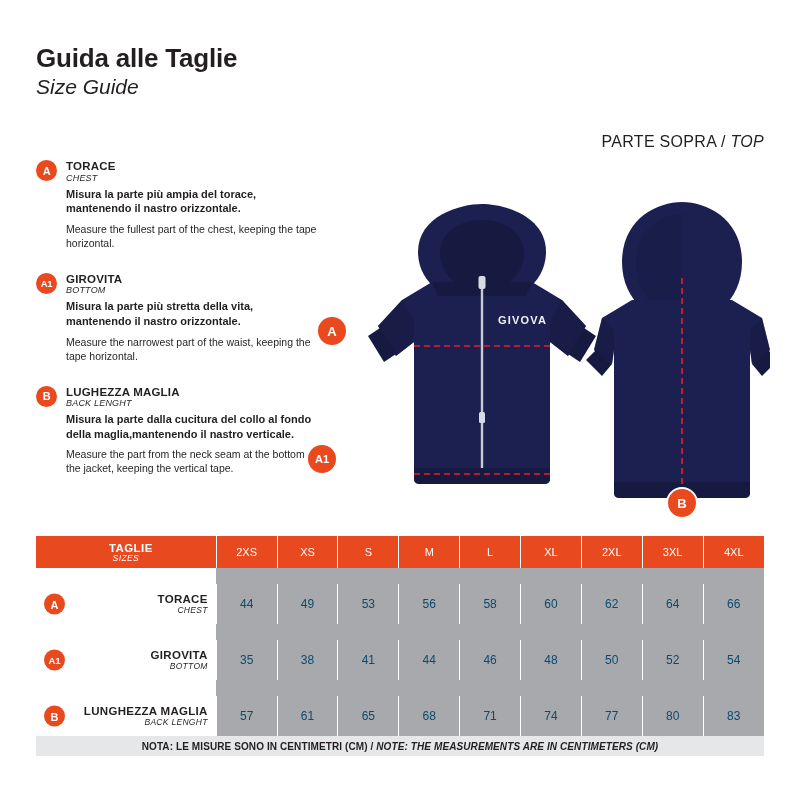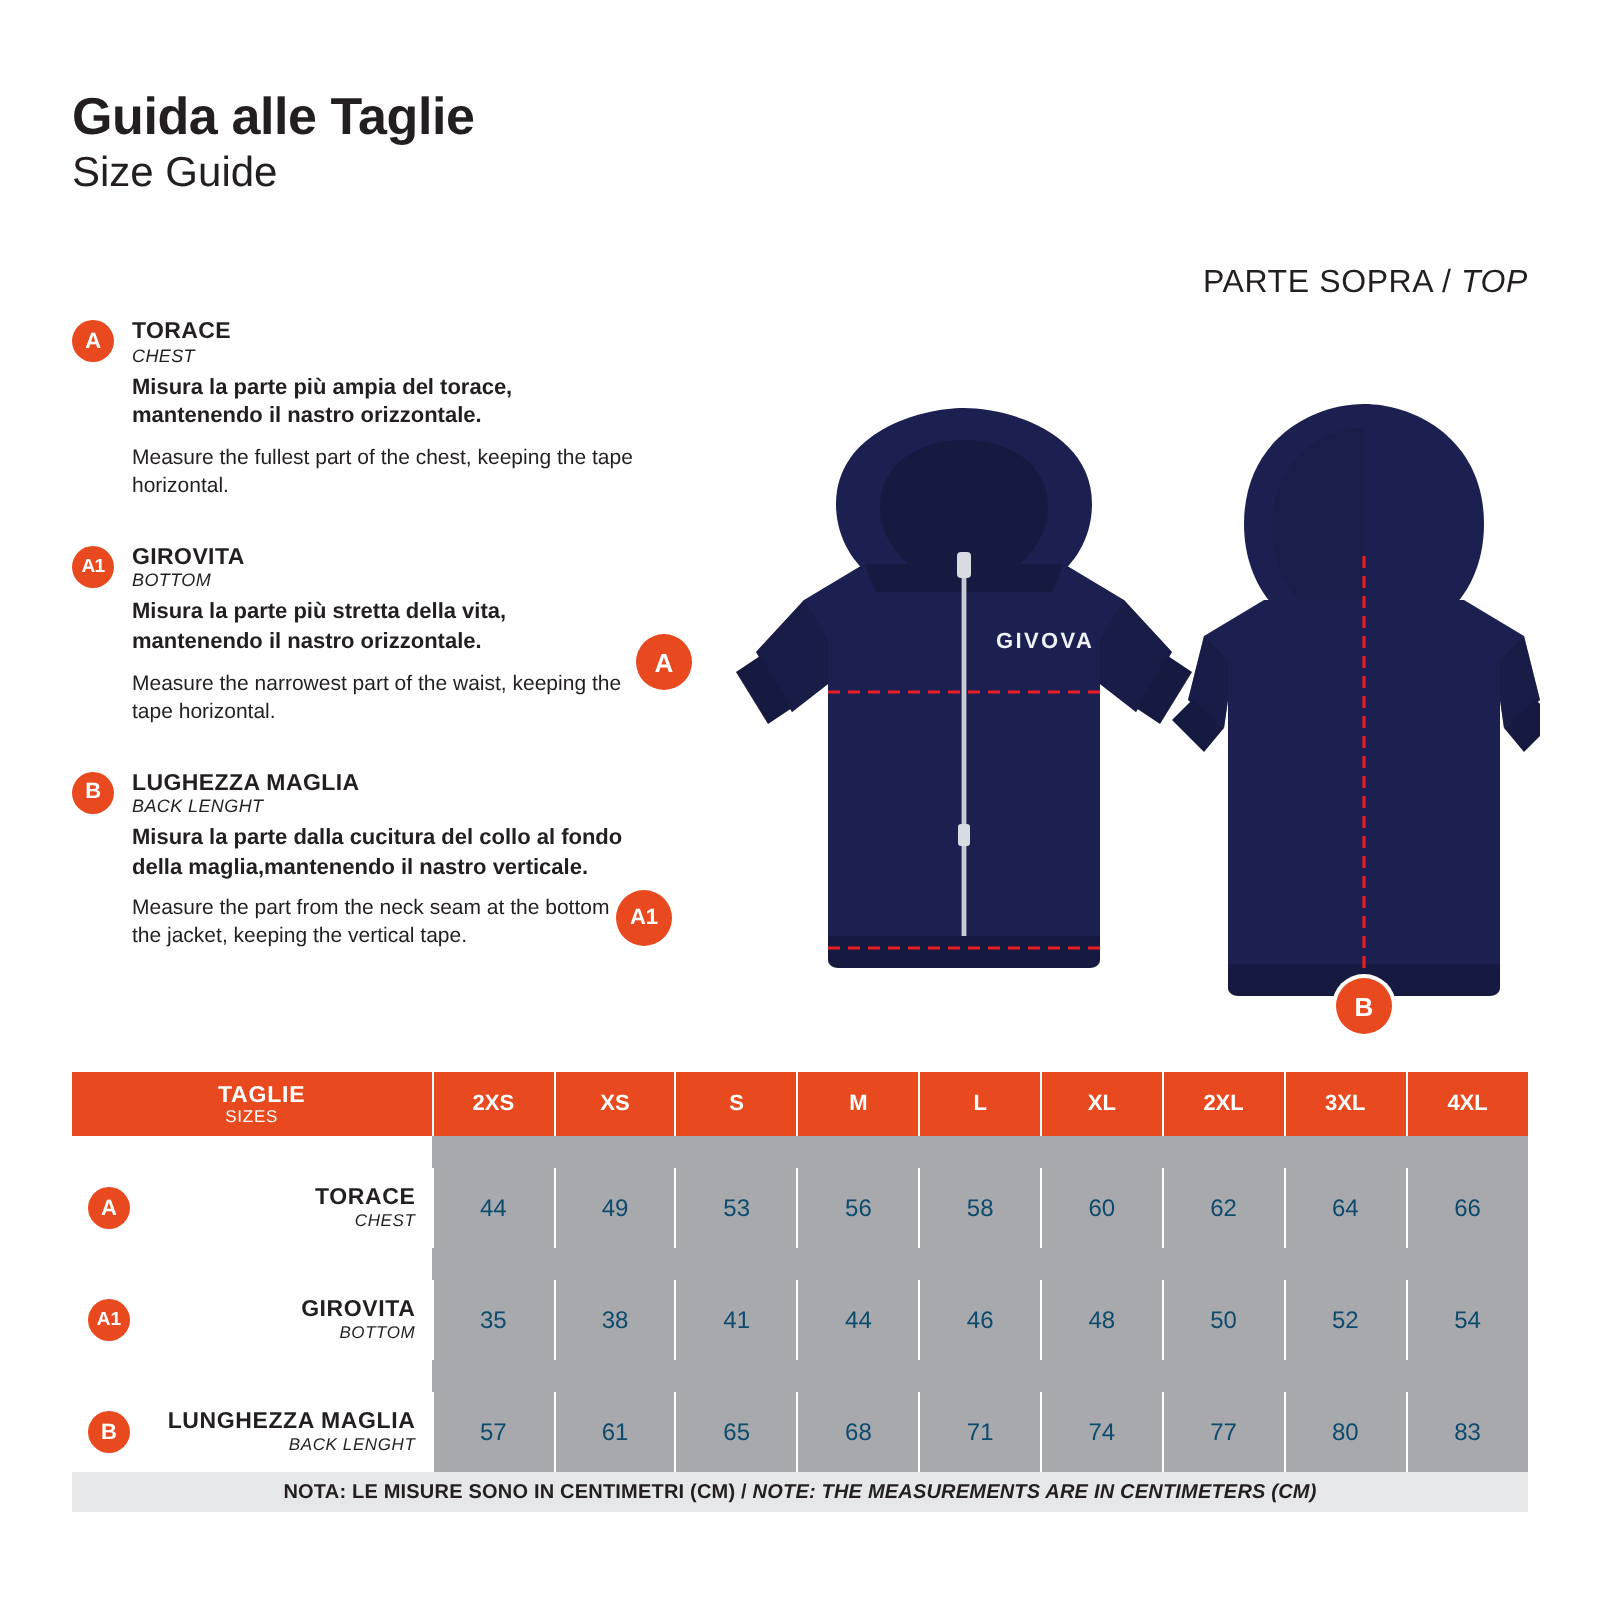--- a/index.html
+++ b/index.html
@@ -30,20 +30,21 @@
   }
   .title {
     font-size: 26px;
     font-weight: bold;
     letter-spacing: -0.2px;
     line-height: 1.1;
     color: #231f20;
   }
   .subtitle {
     font-size: 21px;
+    font-style: italic;
     font-weight: normal;
     color: #231f20;
     line-height: 1.15;
     margin-top: 2px;
   }
 
   .top-label {
     position: absolute;
     right: 36px;
     top: 133px;
@@ -162,28 +163,29 @@
     line-height: 1.05;
   }
   .hdr-label .l1 {
     font-size: 11.5px;
     font-weight: bold;
     letter-spacing: 0.4px;
     margin-left: 10px;
   }
   .hdr-label .l2 {
     font-size: 8.5px;
+    font-style: italic;
     letter-spacing: 0.4px;
   }
   .hdr-size {
     background: #e8491f;
     color: #ffffff;
     height: 32px;
     font-size: 11px;
-    font-weight: bold;
+    font-weight: normal;
     text-align: center;
     vertical-align: middle;
     border-left: 1px solid #ffffff;
   }
 
   .spacer-row td {
     height: 16px;
     background: #ffffff;
   }
   .spacer-row td.grey {

